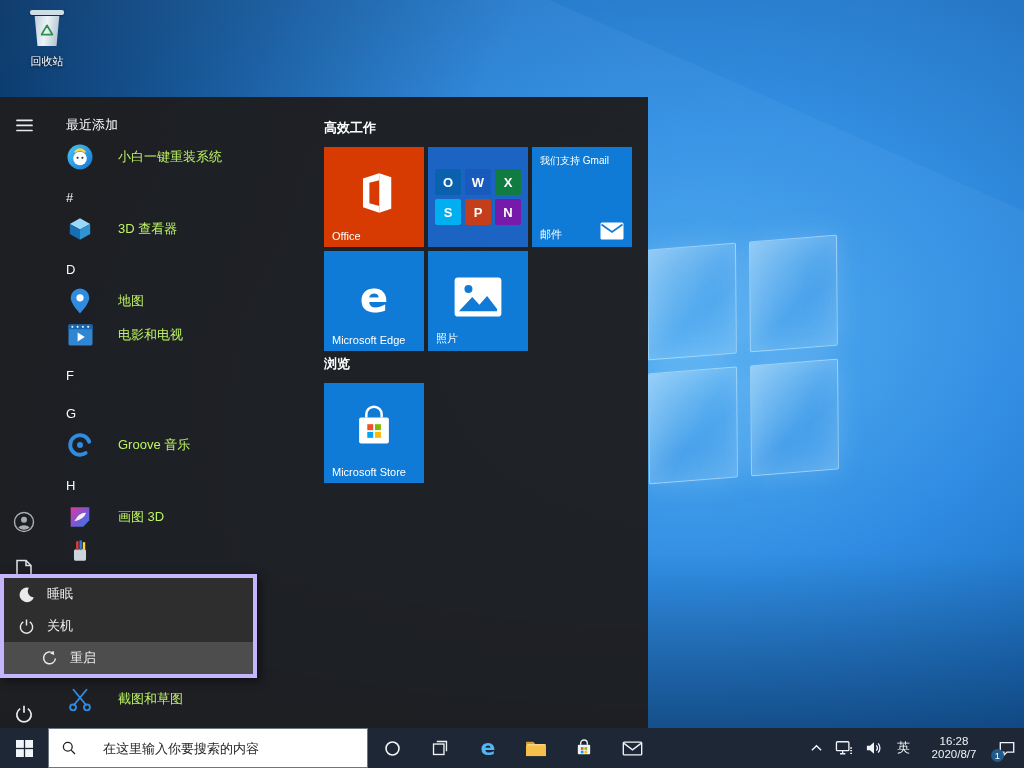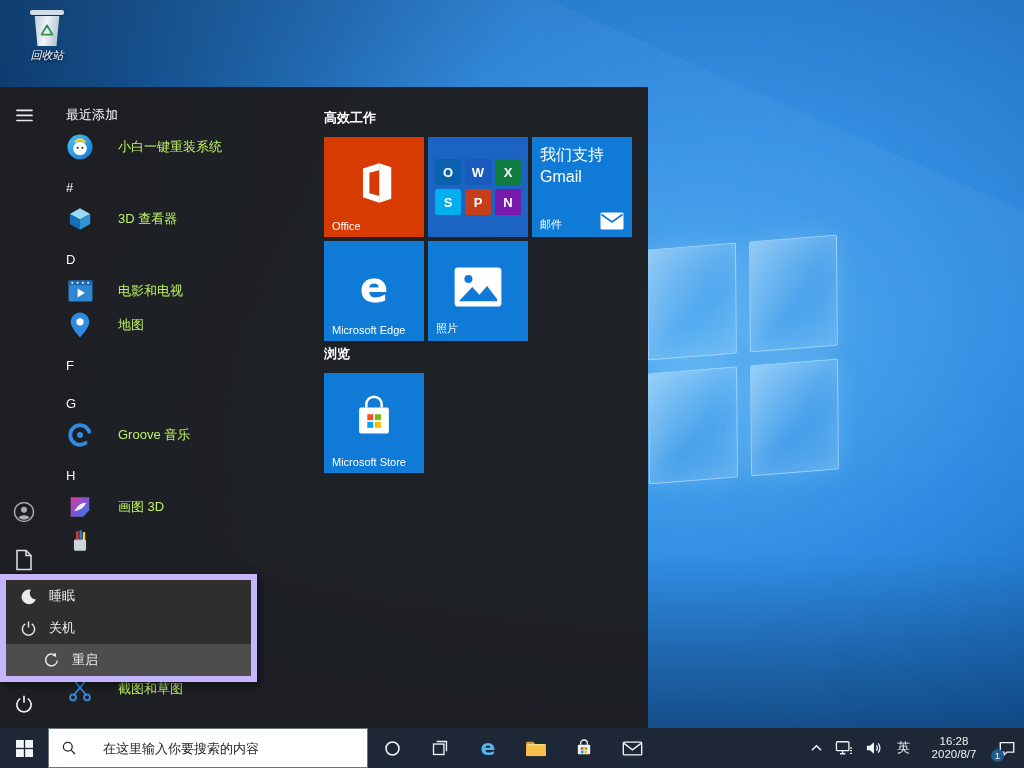--- a/index.html
+++ b/index.html
@@ -31,24 +31,24 @@
 
   
   .recycle-bin { position:absolute; left:14px; top:10px; width:66px; text-align:center; z-index:2; }
   .bin-icon { width:40px; margin:0 auto; position:relative; }
   .bin-lid { width:34px; height:5px; margin:0 auto 1px; background:#cfdde8; border-radius:2px;
     box-shadow:0 1px 2px rgba(0,0,0,0.4); }
   .bin-body { width:28px; height:30px; margin:0 auto; position:relative;
     background:linear-gradient(100deg, #b8c9d6, #eef4f8 45%, #9fb4c2);
     clip-path:polygon(6% 0, 94% 0, 84% 100%, 16% 100%); }
   .bin-sym { position:absolute; left:50%; top:8px; transform:translateX(-50%); }
-  .bin-label { margin-top:2px; font-size:11px; color:#fff; text-shadow:0 1px 3px rgba(0,0,0,0.9);font-style:italic; }
+  .bin-label { margin-top:8px; font-size:11px; color:#fff; text-shadow:0 1px 3px rgba(0,0,0,0.9); }
 
   
-  .start-menu { position:absolute; left:0; top:87px; width:648px; height:641px;
+  .start-menu { position:absolute; left:0; top:97px; width:648px; height:641px;
     background:rgba(30,30,32,0.97); z-index:5; overflow:hidden; }
   .rail { position:absolute; left:0; top:0; width:48px; height:100%; }
   .rail-btn { position:absolute; left:0; width:48px; height:40px; display:flex;
     align-items:center; justify-content:center; }
   .rail-btn.menu { top:8px; }
   .rail-btn.user { top:405px; }
   .rail-btn.documents { top:453px; }
   .rail-btn.power { top:597px; }
 
   .app-list { position:absolute; left:48px; top:0; width:276px; height:100%; padding-top:13px; }
@@ -63,29 +63,29 @@
   .tiles { position:absolute; left:324px; top:21px; width:312px; }
   .tile-group + .tile-group { margin-top:3px; }
   .group-title { height:20px; line-height:20px; font-size:13px; font-weight:600;
     color:#fff; margin-bottom:9px; }
   .tile-grid { display:grid; grid-template-columns:repeat(3,100px); gap:4px; }
   .tile { width:100px; height:100px; position:relative; color:#fff; cursor:pointer; overflow:hidden; }
   .tile-logo { position:absolute; inset:0; display:flex; align-items:center;
     justify-content:center; padding-bottom:8px; }
   .tile-logo.mail-tile { inset:auto; right:8px; bottom:7px; padding:0; }
   .tile-label { position:absolute; left:8px; bottom:5px; font-size:11px; }
-  .tile-promo { position:absolute; left:8px; top:7px; right:6px; font-size:16px; line-height:1.4; }
+  .tile-promo { position:absolute; left:8px; top:7px; right:6px; font-size:10px; line-height:1.4; }
   .mini-grid { display:grid; grid-template-columns:repeat(3,26px); gap:4px; height:100%;
     justify-content:center; align-content:center; }
   .mini { width:26px; height:26px; border-radius:2px; display:flex; align-items:center;
     justify-content:center; font-size:13px; font-weight:bold; color:#fff; }
 
   
   .power-menu { position:absolute; left:0; top:574px; width:257px; background:#2e2e2e;
-    border:6px solid #c4b5fd; z-index:20; box-shadow:3px 3px 8px rgba(0,0,0,0.5); }
+    border:4px solid #c4b5fd; z-index:20; box-shadow:3px 3px 8px rgba(0,0,0,0.5); }
   .power-item { height:32px; display:flex; align-items:center; gap:12px; padding-left:13px;
     font-size:13px; color:#f0f0f0; }
   .power-item .icon { width:18px; height:18px; display:flex; align-items:center; justify-content:center; }
   .power-item.highlighted { background:#4d4d4d;padding-left:36px; }
 
   
   .taskbar { position:absolute; left:0; top:728px; width:1024px; height:40px;
     background:#1d2736; display:flex; align-items:stretch; z-index:30; }
   button { background:none; border:none; padding:0; margin:0; font:inherit; color:inherit; cursor:pointer; }
   .start-btn { width:48px; display:flex; align-items:center; justify-content:center; flex:none; }
@@ -209,42 +209,42 @@
               <path d="M3 8.5 V19.5 L14 25.5 V14.5 Z" fill="#156fb2"></path>
             </svg>
           </span>
           <span>3D 查看器</span>
         </div>
         <div class="list-header">
           <span>D</span>
         </div>
         <div class="app-row">
           <span class="icon">
+            <svg width="24" height="28" viewBox="0 0 24 28">
+              <path d="M12 1.5 a9.3 9.3 0 0 1 9.3 9.3 C21.3 17 12 26.5 12 26.5 S2.7 17 2.7 10.8 A9.3 9.3 0 0 1 12 1.5 Z" fill="#2f8ce0"></path>
+              <circle cx="12" cy="10.8" r="3.6" fill="#fff"></circle>
+            </svg>
+          </span>
+          <span>地图</span>
+        </div>
+        <div class="app-row">
+          <span class="icon">
             <svg width="27" height="24" viewBox="0 0 28 25">
               <rect x="1.5" y="1.5" width="25" height="22" rx="2" fill="#2f86d2"></rect>
               <rect x="1.5" y="1.5" width="25" height="5" fill="#1b66ad"></rect>
               <g fill="#dff0fb">
                 <circle cx="5.5" cy="4" r="1.1"></circle>
                 <circle cx="11" cy="4" r="1.1"></circle>
                 <circle cx="16.5" cy="4" r="1.1"></circle>
                 <circle cx="22" cy="4" r="1.1"></circle>
               </g>
               <path d="M11 10 l7.5 4.6 L11 19.2 Z" fill="#fff"></path>
             </svg>
           </span>
           <span>电影和电视</span>
-        </div>
-        <div class="app-row">
-          <span class="icon">
-            <svg width="24" height="28" viewBox="0 0 24 28">
-              <path d="M12 1.5 a9.3 9.3 0 0 1 9.3 9.3 C21.3 17 12 26.5 12 26.5 S2.7 17 2.7 10.8 A9.3 9.3 0 0 1 12 1.5 Z" fill="#2f8ce0"></path>
-              <circle cx="12" cy="10.8" r="3.6" fill="#fff"></circle>
-            </svg>
-          </span>
-          <span>地图</span>
         </div>
         <div class="list-header">
           <span>F</span>
         </div>
         <div class="list-header">
           <span>G</span>
         </div>
         <div class="app-row">
           <span class="icon">
             <svg width="26" height="26" viewBox="0 0 28 28">

